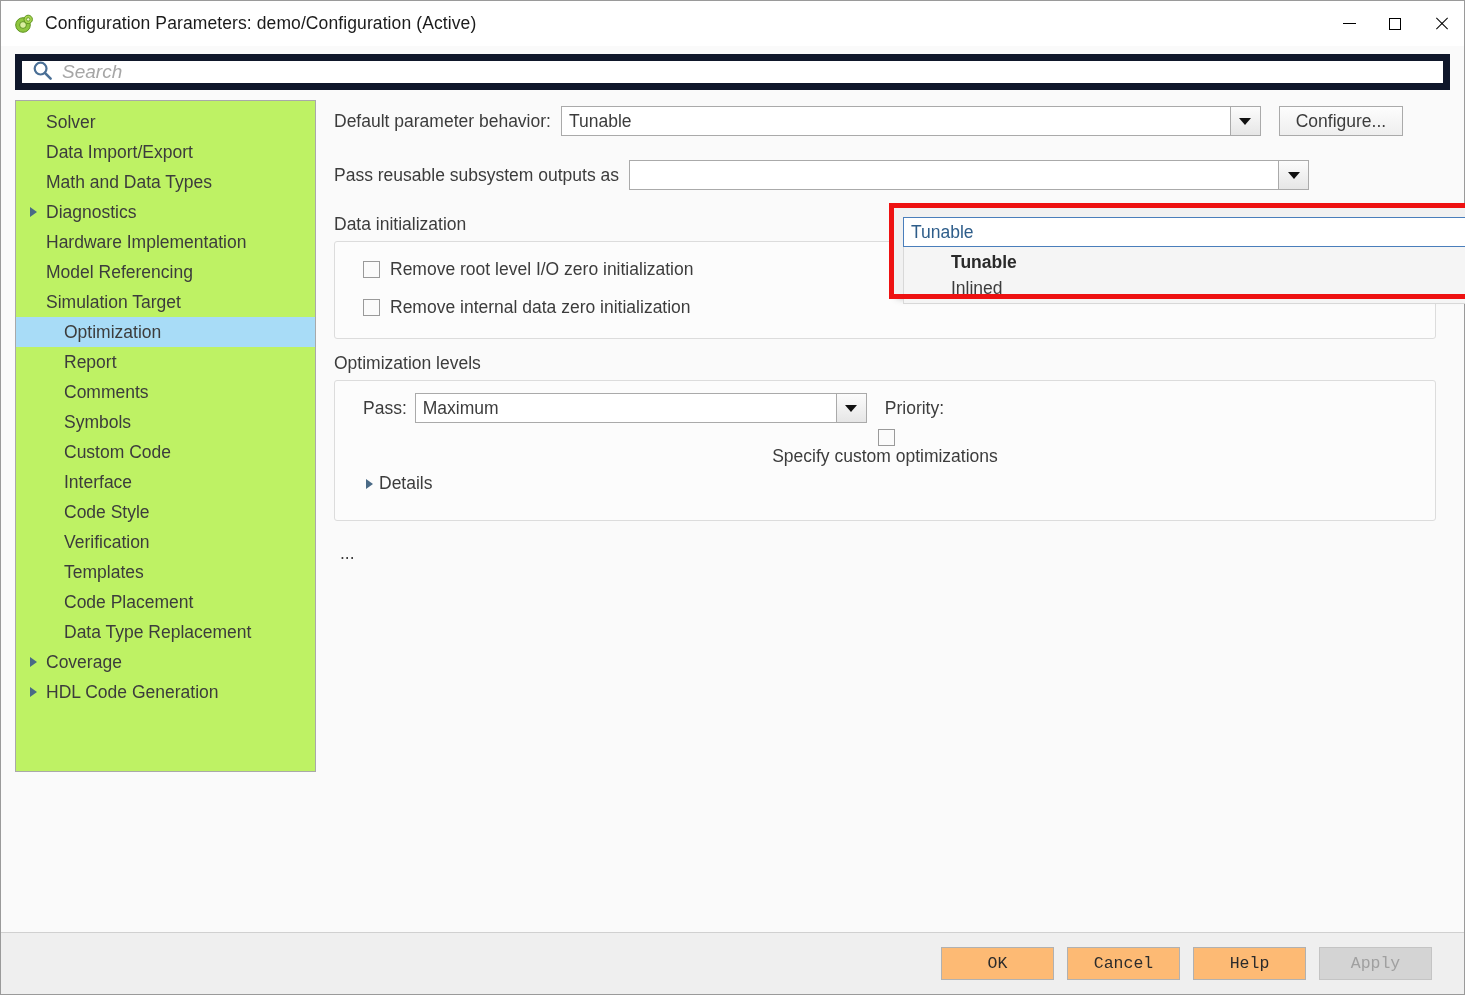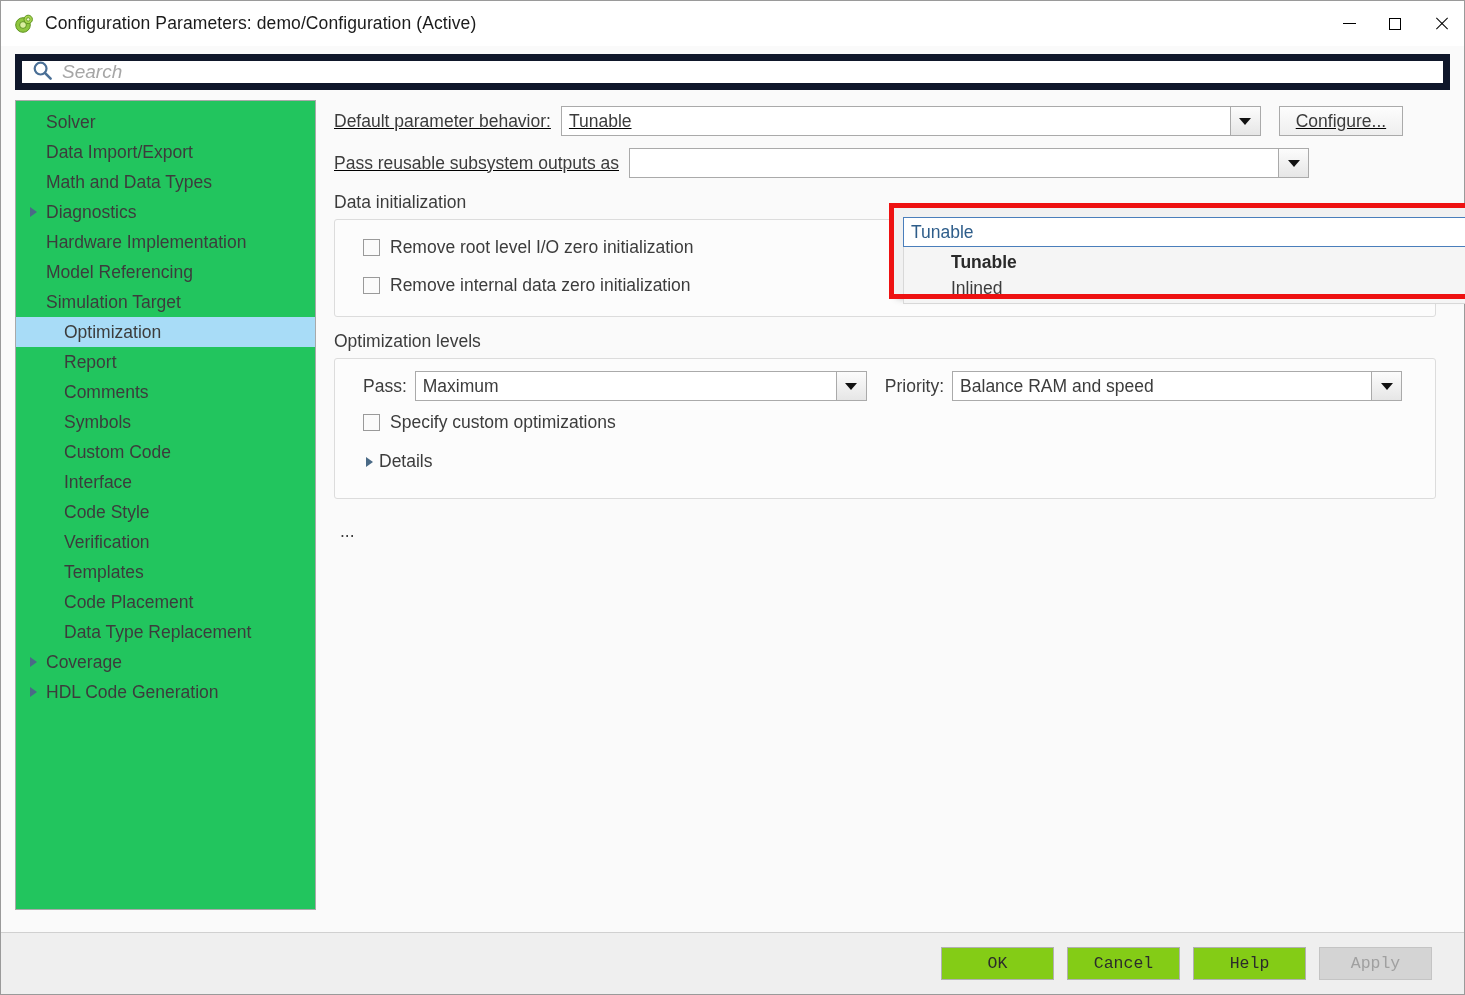--- a/index.html
+++ b/index.html
@@ -90,23 +90,23 @@
     background: #fafafa;
     padding: 0 14px 0 14px;
     min-height: 0;
     position: relative;
   }
 
   
   .tree {
     width: 301px;
     flex: 0 0 301px;
-    background: #22c55e;
+    background: #bef264;
     border: 1px solid #a9a9a9;
-    height: 810px;
+    height: 672px;
     overflow: hidden;
     padding-top: 6px;
     text-align: right;
   }
   .tree-item {
     height: 30px;
     display: flex;
     align-items: center;
     font-size: 17.5px;
     color: #3c3c3c;
@@ -140,22 +140,21 @@
   
   .pane {
     flex: 1 1 auto;
     padding: 6px 0 0 18px;
     min-width: 0;
     position: relative;
   }
   .row {
     display: flex;
     align-items: center;
-    margin-bottom: 12px;
-    text-decoration: underline;
+    margin-bottom: 24px;
   }
   .lbl {
     font-size: 17.5px;
     color: #3c3c3c;
     white-space: nowrap;
   }
   .combo {
     height: 30px;
     border: 1px solid #aaaaaa;
     background: #ffffff;
@@ -308,21 +307,21 @@
     border-top: 1px solid #d0d0d0;
     display: flex;
     align-items: center;
     justify-content: flex-end;
     padding-right: 32px;
     gap: 13px;
   }
   .fbtn {
     width: 113px; height: 33px;
     border: 1px solid #b1b1b1;
-    background: #84cc16;
+    background: #fdba74;
     font-family: "Liberation Mono", monospace;
     font-size: 16.5px;
     color: #2b2b2b;
     display: flex;
     align-items: center;
     justify-content: center;
     cursor: default;
   }
   .fbtn.disabled {
     background: #d4d4d4;
@@ -489,29 +488,23 @@
       <div class="group" style="margin-right:14px; padding-bottom:26px;">
         <div class="lvlrow">
           <span class="lbl" style="margin-left:12px;">Pass:</span>
           <div class="combo" style="width:452px; margin-left:8px;">
             <span class="val">Maximum</span>
             <span class="arrowbtn">
                 <span class="arrow-dn"></span>
               </span>
           </div>
           <span class="lbl" style="margin-left:18px;">Priority:</span>
-          <div class="combo" style="width:450px; margin-left:8px;">
-            <span class="val">Balance RAM and speed</span>
-            <span class="arrowbtn">
-                <span class="arrow-dn"></span>
-              </span>
-          </div>
-        </div>
-
-        <div class="chk-row" style="margin-bottom:0;">
+        </div>
+
+        <div class="chk-row" style="margin-bottom:0;flex-direction:column;">
           <span class="checkbox"></span>
           <span class="chk-lbl">Specify custom optimizations</span>
         </div>
 
         <div class="details-row">
           <span class="tree-arrow">
               <span class="tri-right"></span>
             </span>
           <span class="details-lbl">Details</span>
         </div>

